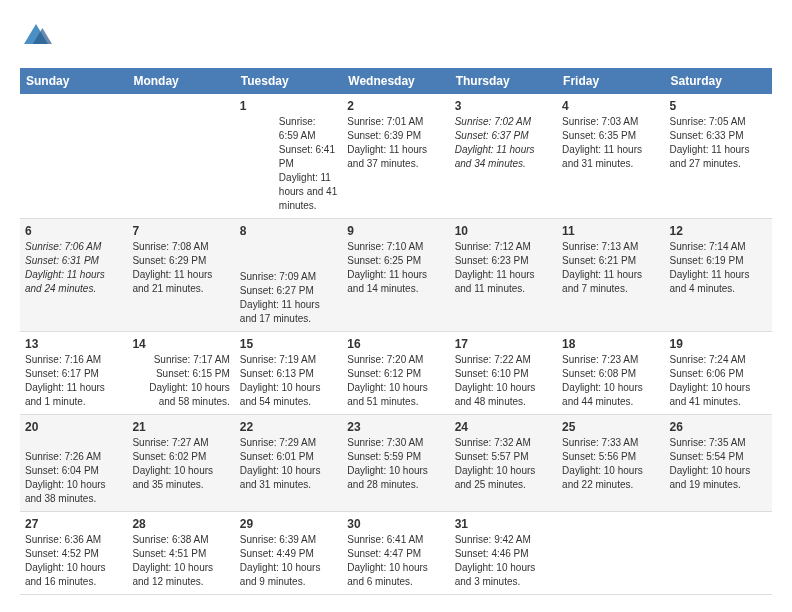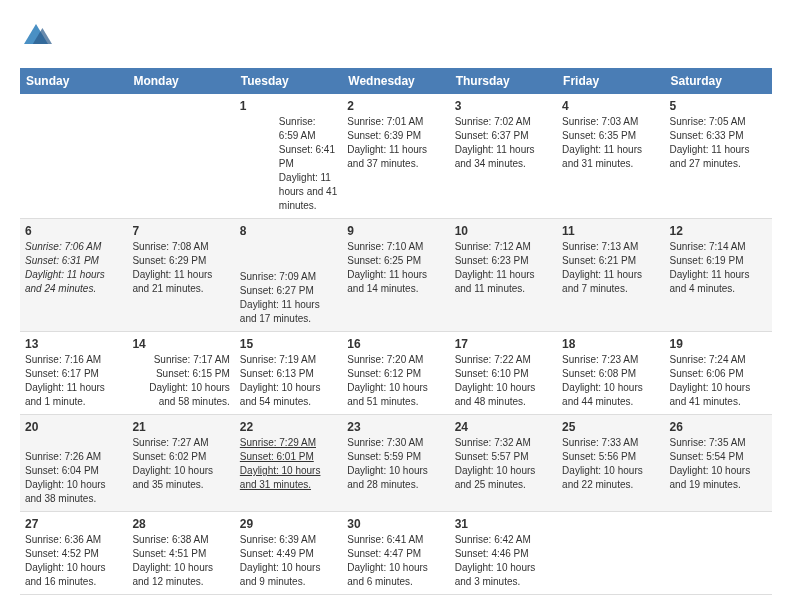--- a/index.html
+++ b/index.html
@@ -134,21 +134,21 @@
 Daylight: 11 hours and 41 minutes.</div>
         </td>
         <td>
           <span class="day-num">2</span>
           <div class="day-info" style="white-space: pre-line;">Sunrise: 7:01 AM
 Sunset: 6:39 PM
 Daylight: 11 hours and 37 minutes.</div>
         </td>
         <td>
           <span class="day-num">3</span>
-          <div class="day-info" style="white-space: pre-line;">Sunrise: 7:02 AM
+          <div class="day-info" style="white-space: pre-line; font-style: italic;">Sunrise: 7:02 AM
 Sunset: 6:37 PM
 Daylight: 11 hours and 34 minutes.</div>
         </td>
         <td>
           <span class="day-num">4</span>
           <div class="day-info" style="white-space: pre-line;">Sunrise: 7:03 AM
 Sunset: 6:35 PM
 Daylight: 11 hours and 31 minutes.</div>
         </td>
         <td>
@@ -254,21 +254,21 @@
 Daylight: 10 hours and 38 minutes.</div>
         </td>
         <td>
           <span class="day-num">21</span>
           <div class="day-info" style="white-space: pre-line;">Sunrise: 7:27 AM
 Sunset: 6:02 PM
 Daylight: 10 hours and 35 minutes.</div>
         </td>
         <td>
           <span class="day-num">22</span>
-          <div class="day-info" style="white-space: pre-line; text-decoration: underline;">Sunrise: 7:29 AM
+          <div class="day-info" style="white-space: pre-line;">Sunrise: 7:29 AM
 Sunset: 6:01 PM
 Daylight: 10 hours and 31 minutes.</div>
         </td>
         <td>
           <span class="day-num">23</span>
           <div class="day-info" style="white-space: pre-line;">Sunrise: 7:30 AM
 Sunset: 5:59 PM
 Daylight: 10 hours and 28 minutes.</div>
         </td>
         <td>
@@ -310,21 +310,21 @@
 Daylight: 10 hours and 9 minutes.</div>
         </td>
         <td>
           <span class="day-num">30</span>
           <div class="day-info" style="white-space: pre-line;">Sunrise: 6:41 AM
 Sunset: 4:47 PM
 Daylight: 10 hours and 6 minutes.</div>
         </td>
         <td>
           <span class="day-num">31</span>
-          <div class="day-info" style="white-space: pre-line;">Sunrise: 6:42 AM
+          <div class="day-info" style="white-space: pre-line;">Sunrise: 9:42 AM
 Sunset: 4:46 PM
 Daylight: 10 hours and 3 minutes.</div>
         </td>
         <td class="empty-cell"></td>
         <td class="empty-cell"></td>
       </tr>
     </tbody>
 </table>
 
 </body></html>

